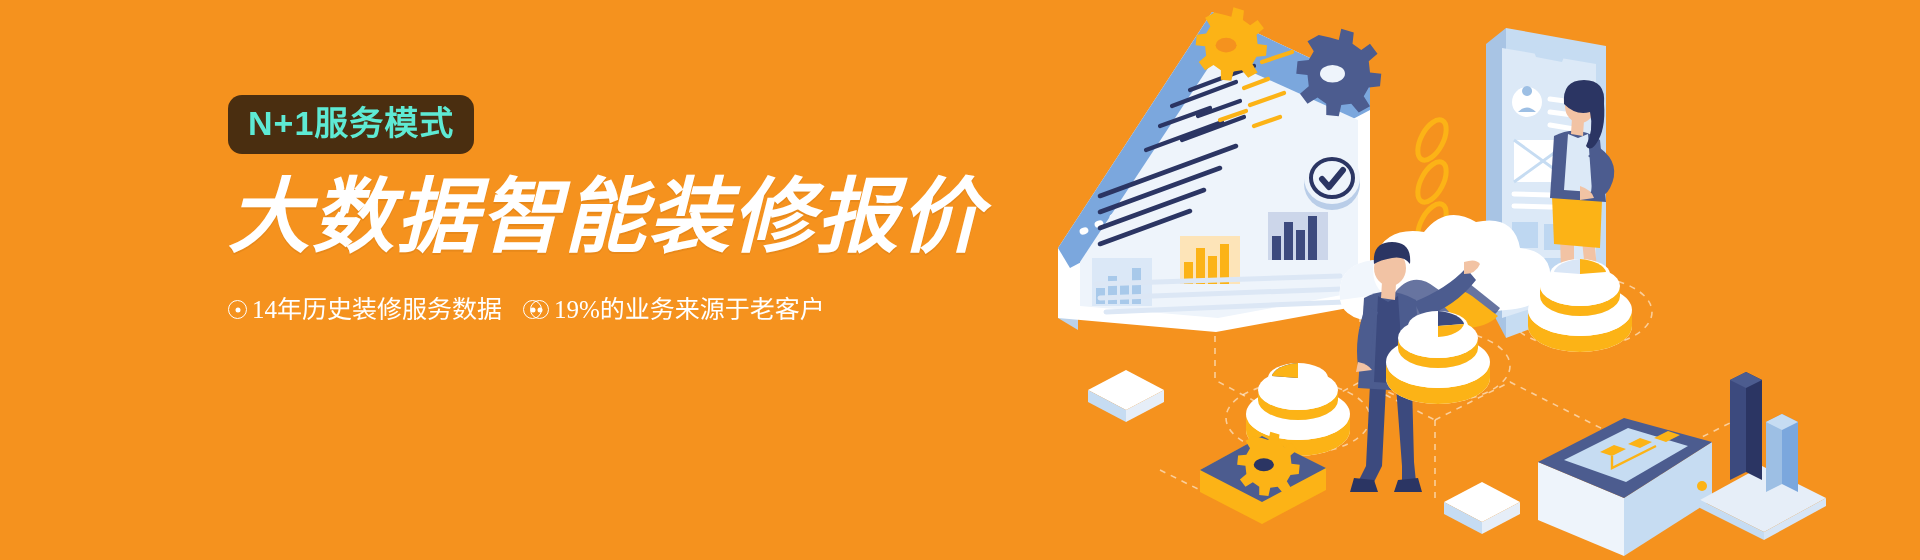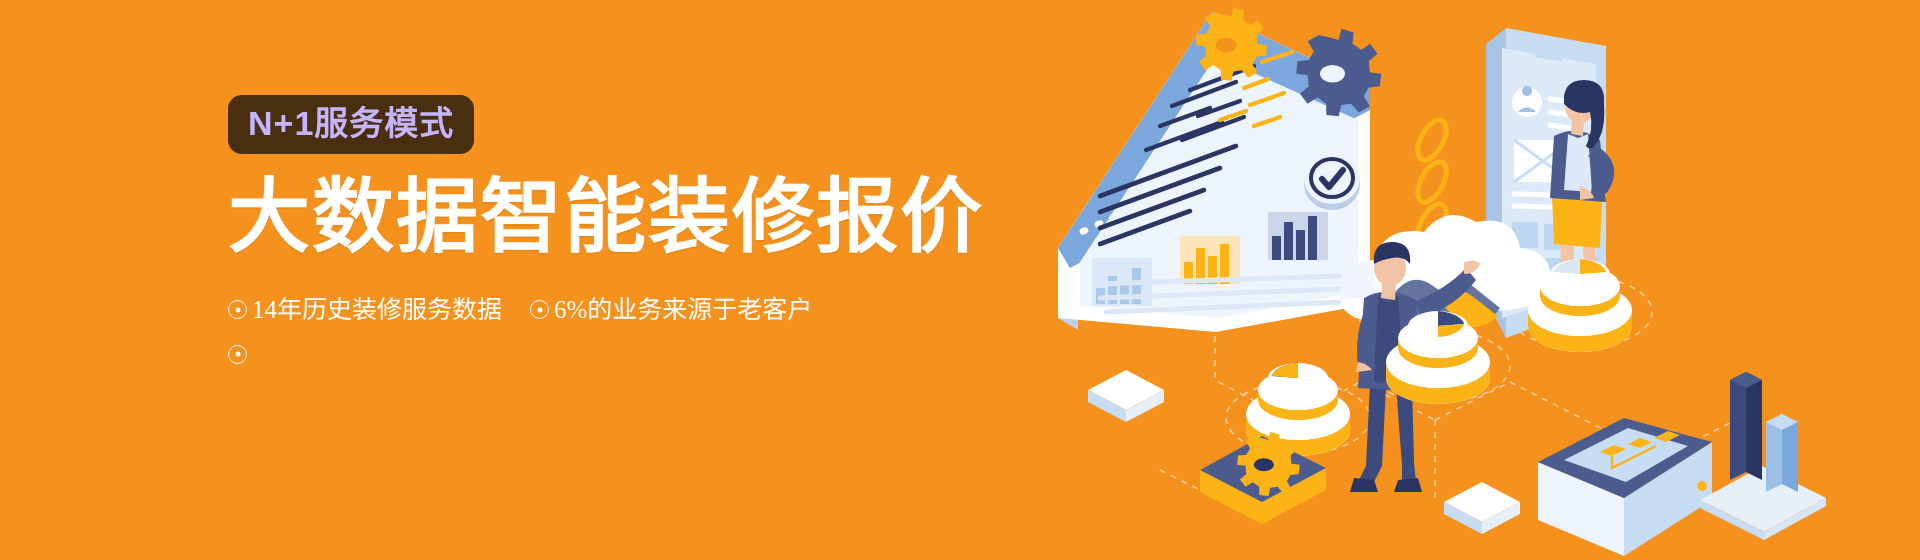--- a/index.html
+++ b/index.html
@@ -22,51 +22,52 @@
     position: absolute;
     left: 228px;
     top: 95px;
     width: 700px;
     z-index: 5;
   }
 
   .badge {
     display: inline-block;
     background: #4a2e10;
-    color: #c4b5fd;
+    color: #5eead4;
     font-family: "Liberation Sans", "DejaVu Sans", sans-serif;
     font-size: 34px;
     font-weight: 700;
     letter-spacing: 1px;
     line-height: 1;
     padding: 11px 20px 14px 20px;
     border-radius: 14px;
     white-space: nowrap;
   }
 
   .headline {
     margin-top: 22px;
     color: #ffffff;
     font-family: "Liberation Sans", "DejaVu Sans", sans-serif;
     font-size: 82px;
     font-weight: 700;
     line-height: 1;
     letter-spacing: 2px;
     white-space: nowrap;
     text-shadow: 0 2px 0 rgba(180, 100, 10, .18);
+    font-style: italic;
   }
 
   .bullets {
     margin-top: 38px;
     display: flex;
     gap: 34px;
   }
   .bullet-col {
     display: flex;
-    flex-direction: column;
+    flex-direction: row;
     gap: 21px;
   }
   .bullet-col.col-a { width: 268px; }
   .bullet-col.col-b { width: 300px; }
 
   .bullet {
     display: flex;
     align-items: center;
     color: #ffffff;
     font-family: "Liberation Serif", "DejaVu Serif", serif;
@@ -125,21 +126,21 @@
           <span>14年历史装修服务数据</span>
         </div>
         <div class="bullet">
           <span class="dot-icon"></span>
         </div>
       </div>
 
       <div class="bullet-col col-b">
         <div class="bullet">
           <span class="dot-icon"></span>
-          <span>6%的业务来源于老客户</span>
+          <span>19%的业务来源于老客户</span>
         </div>
       </div>
 
     </div>
   </div>
 
   <div class="illustration">
     <svg viewBox="0 0 880 560" xmlns="http://www.w3.org/2000/svg">
 
       <g stroke="#ffffff" stroke-opacity=".55" stroke-width="1.6" fill="none" stroke-dasharray="6 6">

